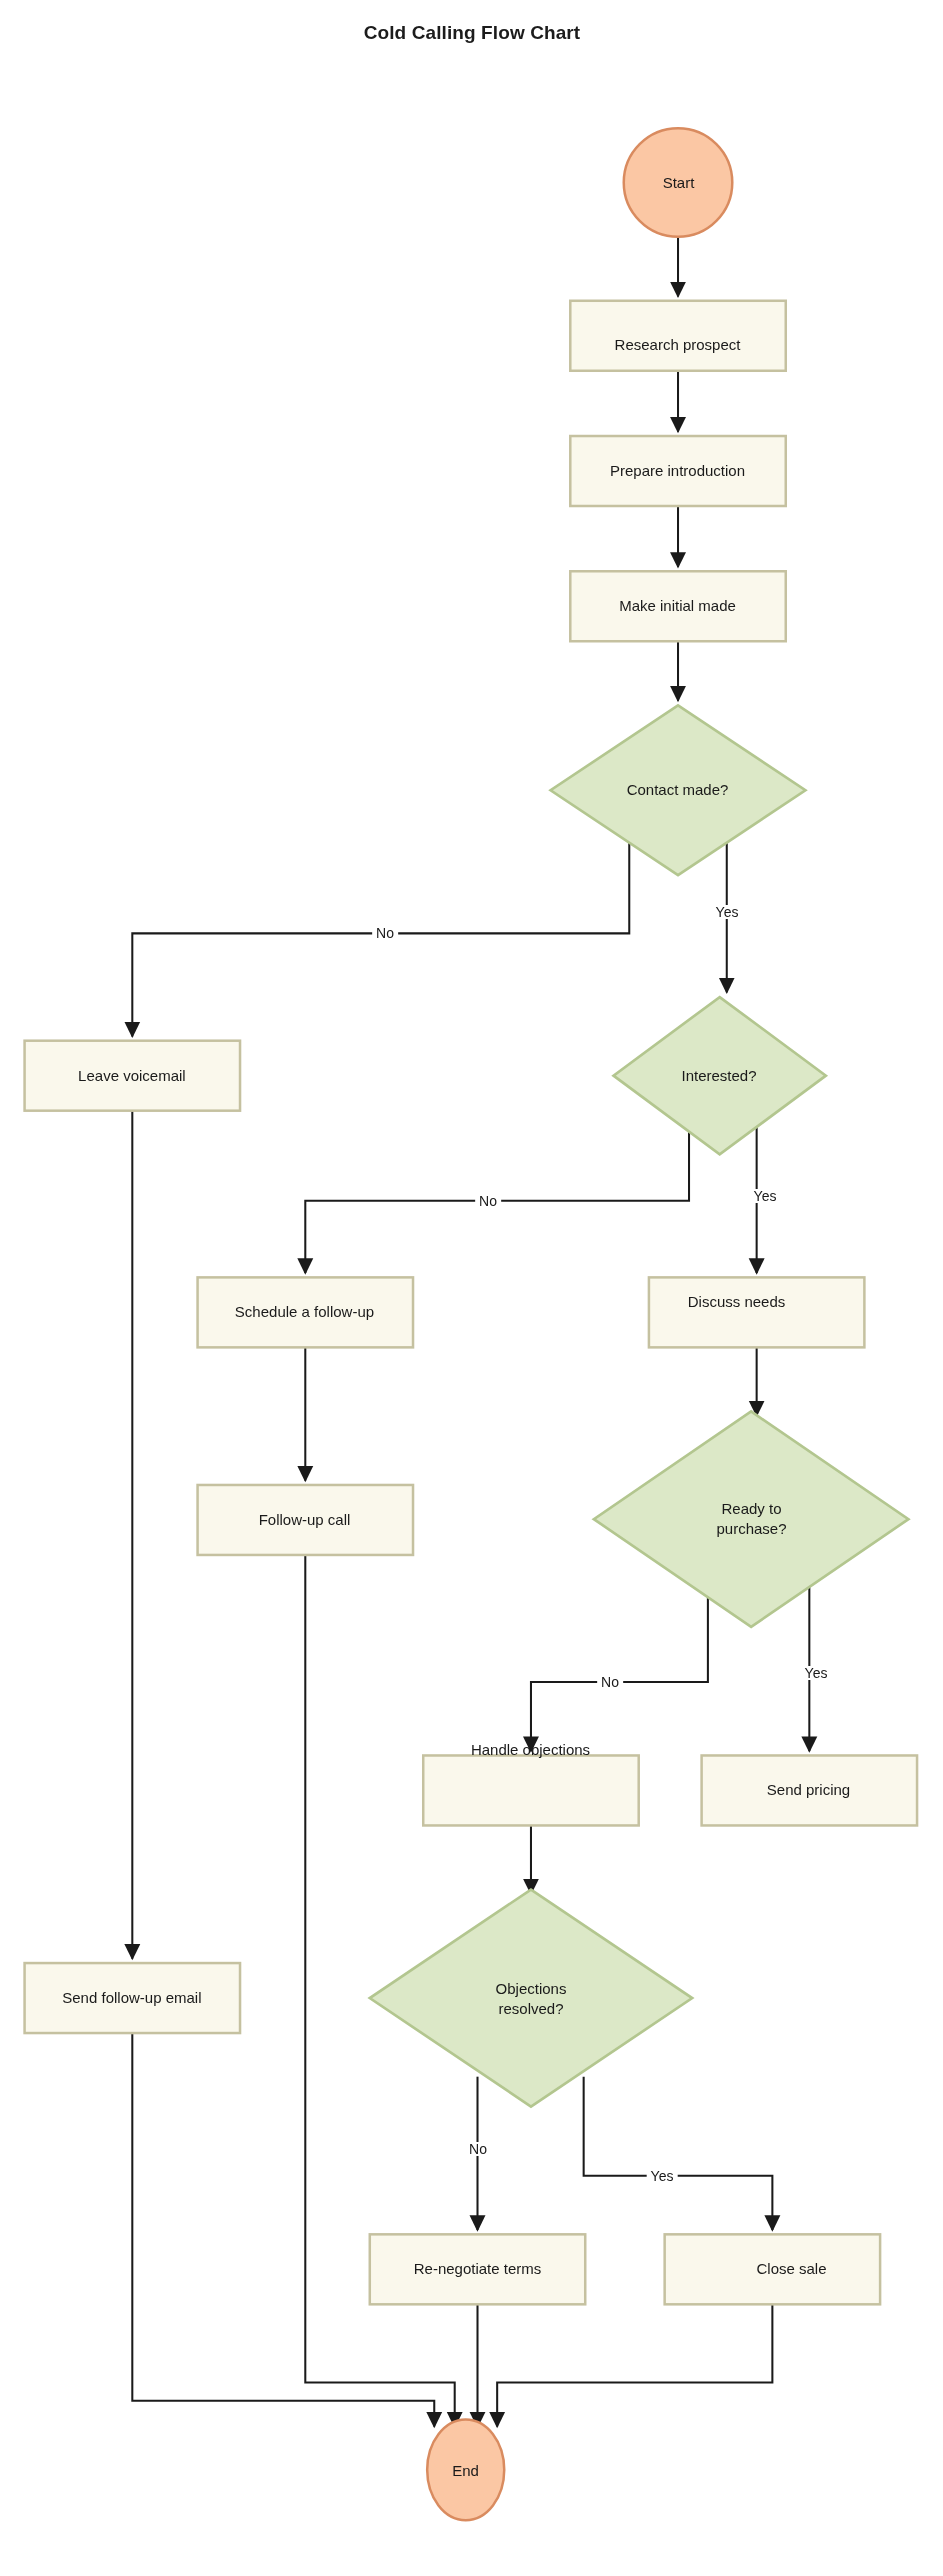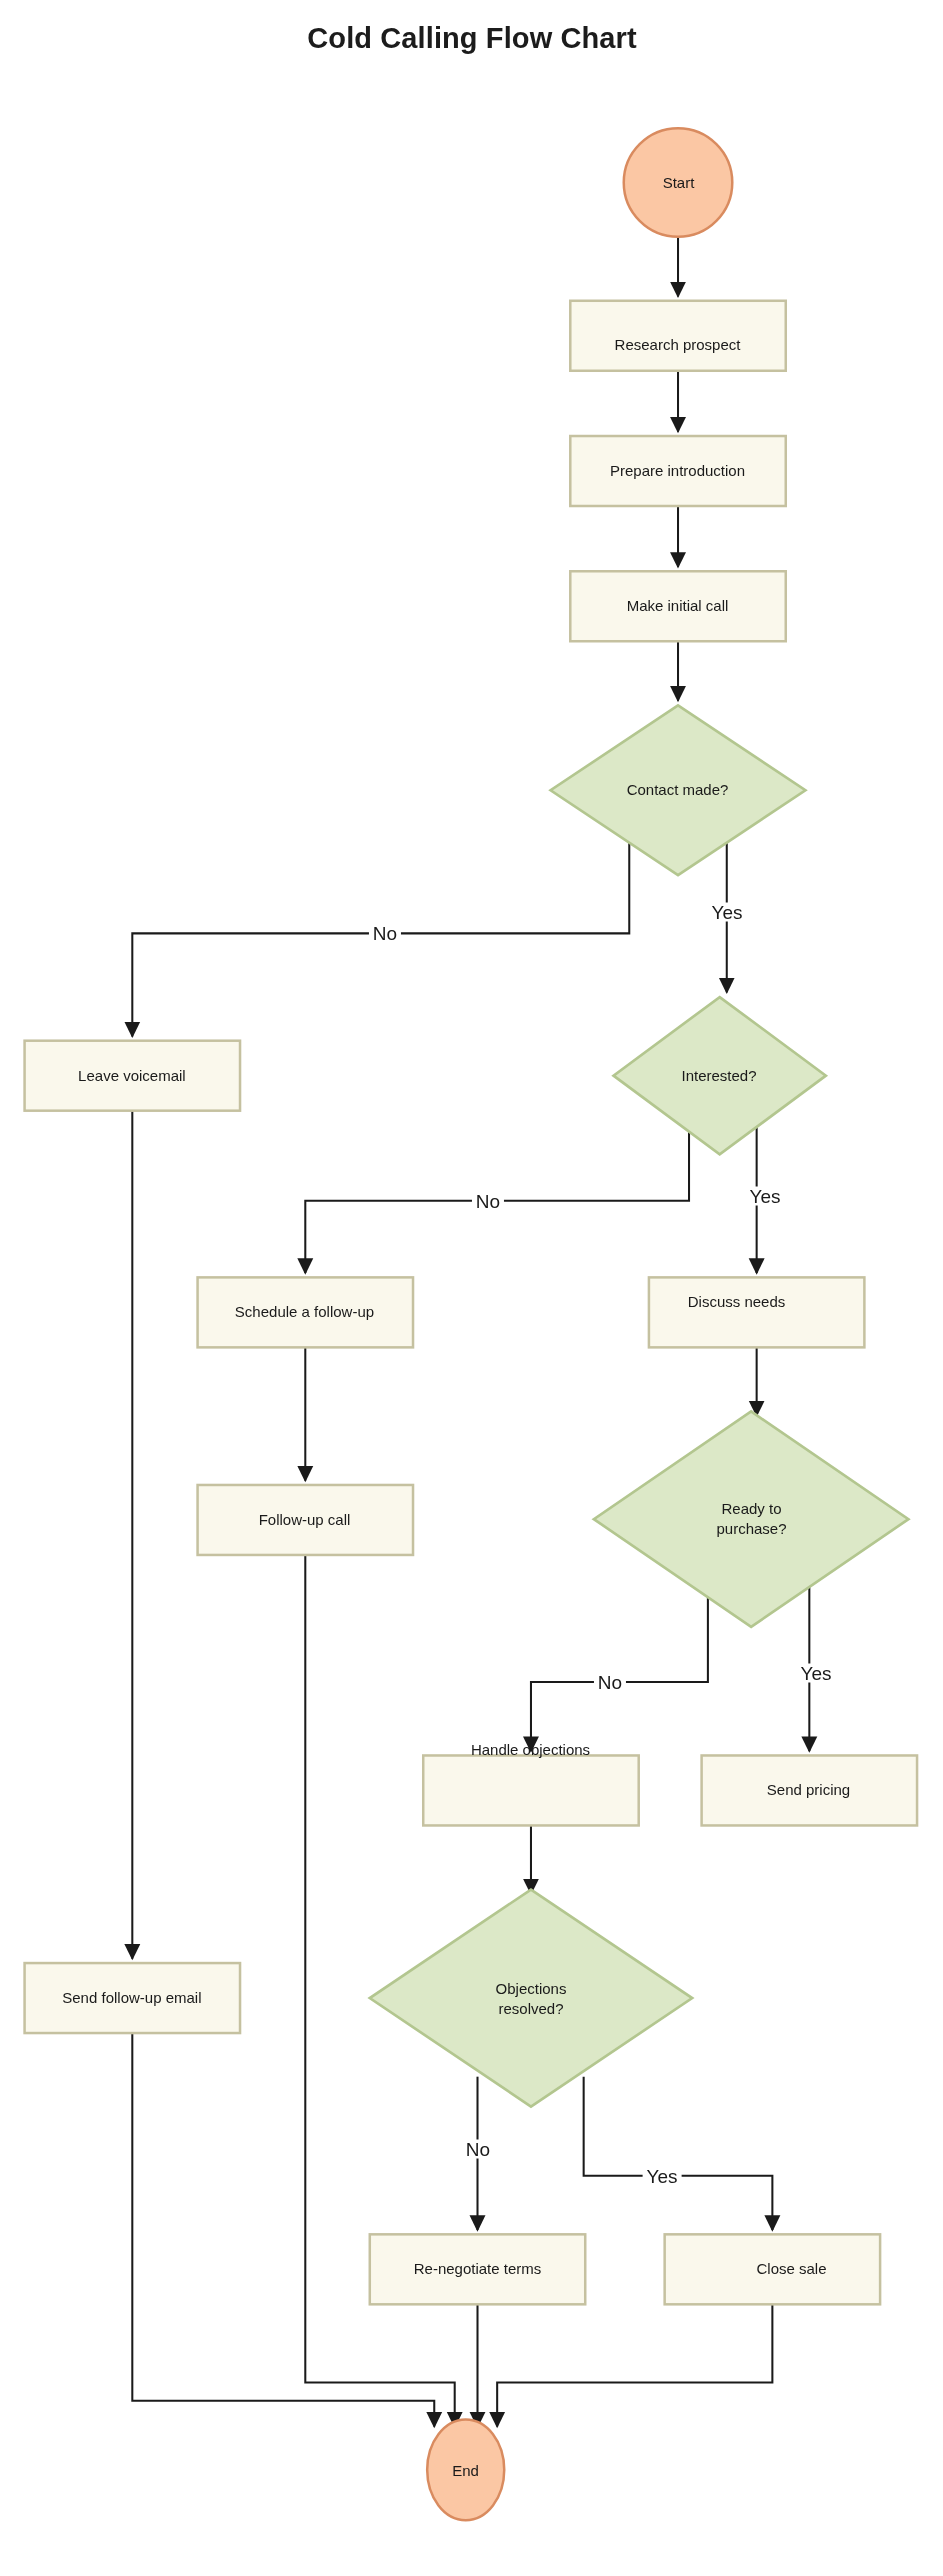--- a/index.html
+++ b/index.html
@@ -17,21 +17,21 @@
     height: 2576px;
     background: #ffffff;
     overflow: hidden;
   }
   #chart-title {
     position: absolute;
     left: 0;
     top: 22px;
     width: 944px;
     text-align: center;
-    font-size: 29px;
+    font-size: 19px;
     font-weight: bold;
     color: #1c1c1c;
     letter-spacing: 0.1px;
     font-family: "Liberation Sans", sans-serif;
   }
   #svg-layer {
     position: absolute;
     left: 0;
     top: 0;
   }
@@ -44,21 +44,21 @@
     color: #1a1a1a;
     font-size: 15px;
     line-height: 1.28;
     font-family: "Liberation Sans", sans-serif;
     pointer-events: none;
     white-space: pre-line;
   }
   .edge-label {
     position: absolute;
     color: #1a1a1a;
-    font-size: 19px;
+    font-size: 14px;
     font-family: "Liberation Sans", sans-serif;
     background: #ffffff;
     padding: 0 3.9px;
     transform: translate(-50%, -50%);
     white-space: nowrap;
     line-height: 1;
   }
   .hit {
     position: absolute;
     cursor: pointer;
@@ -121,21 +121,21 @@
       </g>
   </svg>
 
   <div id="labels-layer">
       <div class="node-label" style="left: 624px; top: 128px; width: 109px; height: 109px;">Start</div>
       <div class="hit" style="left: 624px; top: 128px; width: 109px; height: 109px;"></div>
       <div class="node-label" style="left: 570px; top: 301px; width: 215px; height: 88px;">Research prospect</div>
       <div class="hit" style="left: 570px; top: 301px; width: 215px; height: 70px;"></div>
       <div class="node-label" style="left: 570px; top: 436px; width: 215px; height: 70px;">Prepare introduction</div>
       <div class="hit" style="left: 570px; top: 436px; width: 215px; height: 70px;"></div>
-      <div class="node-label" style="left: 570px; top: 571px; width: 215px; height: 70px;">Make initial call</div>
+      <div class="node-label" style="left: 570px; top: 571px; width: 215px; height: 70px;">Make initial made</div>
       <div class="hit" style="left: 570px; top: 571px; width: 215px; height: 70px;"></div>
       <div class="node-label" style="left: 550px; top: 705px; width: 255px; height: 170px;">Contact made?</div>
       <div class="hit" style="left: 550px; top: 705px; width: 255px; height: 170px;"></div>
       <div class="node-label" style="left: 24.4px; top: 1041px; width: 215px; height: 70px;">Leave voicemail</div>
       <div class="hit" style="left: 24.4px; top: 1041px; width: 215px; height: 70px;"></div>
       <div class="node-label" style="left: 613px; top: 997px; width: 212px; height: 157px;">Interested?</div>
       <div class="hit" style="left: 613px; top: 997px; width: 212px; height: 157px;"></div>
       <div class="node-label" style="left: 197px; top: 1277px; width: 215px; height: 70px;">Schedule a follow-up</div>
       <div class="hit" style="left: 197px; top: 1277px; width: 215px; height: 70px;"></div>
       <div class="node-label" style="left: 629px; top: 1277px; width: 215px; height: 50px;">Discuss needs</div>

